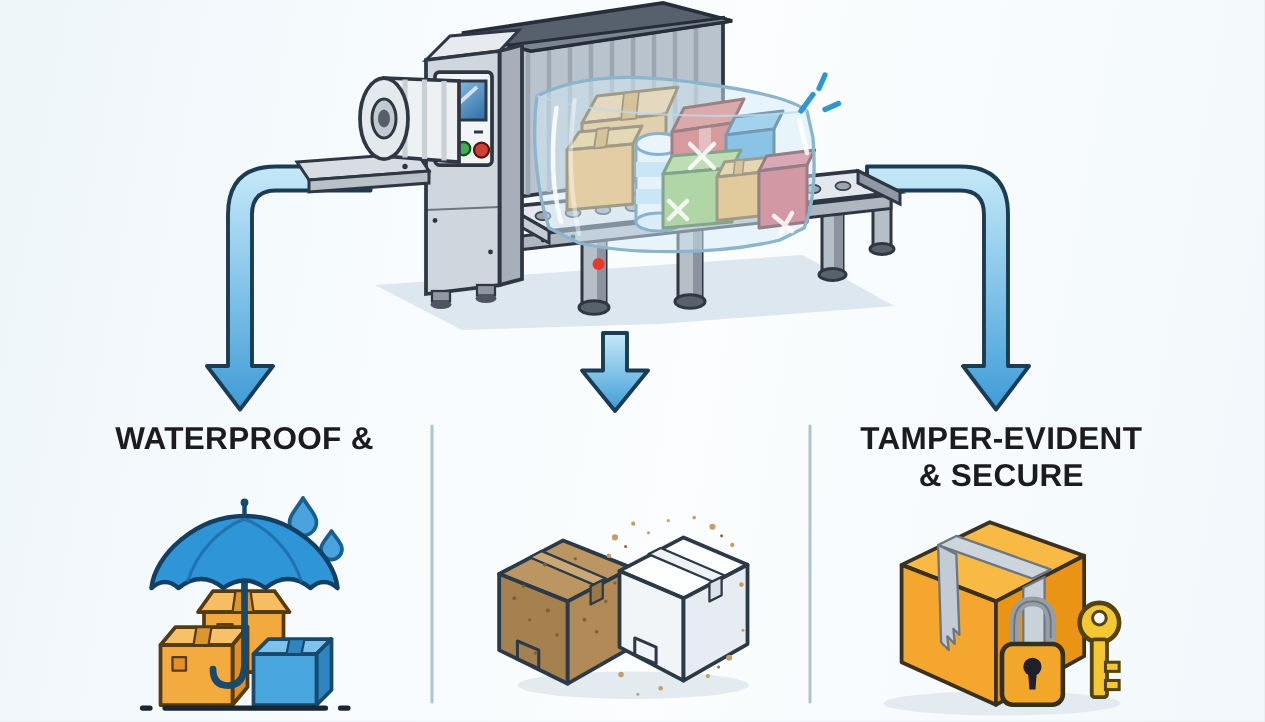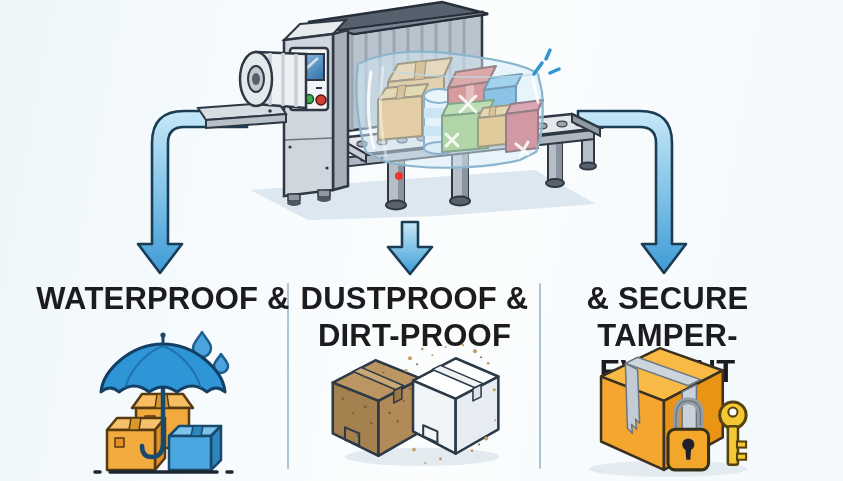--- a/index.html
+++ b/index.html
@@ -8,21 +8,21 @@
     position:relative;width:843px;height:481px;overflow:hidden;
     background:linear-gradient(100deg,#eef6fa 0%,#f7fbfd 30%,#fbfdfe 55%,#f2f8fb 100%);
   }
   .abs{position:absolute;}
   .divider{
     position:absolute;top:283px;width:2px;height:186px;
     background:#aec4d2;border-radius:1px;
   }
   .benefit-title{
     position:absolute;top:281px;text-align:center;
-    font-weight:800;font-size:31px;line-height:1.18;
+    font-weight:800;font-size:21px;line-height:1.18;
     color:#1c1c1e;letter-spacing:.2px;
   }
   .benefit-title span{display:block;}
 </style>
 </head>
 <body>
 
 <div class="canvas">
 
   <svg class="abs" style="left:0;top:0" width="843" height="300" viewBox="0 0 843 300">
@@ -244,24 +244,20 @@
       <circle cx="74" cy="5" r="2.6" fill="#174a6e"></circle>
     </g>
 
     <g stroke="#1b2633" stroke-width="3.5" stroke-linecap="round">
       <line x1="6" y1="142" x2="11" y2="142"></line>
       <line x1="21" y1="142" x2="128" y2="142"></line>
       <line x1="138" y1="142" x2="143" y2="142"></line>
     </g>
   </svg>
 
-  <div class="benefit-title" style="left:292px;width:245px">
-    <span>DUSTPROOF &amp;</span>
-    <span>DIRT-PROOF</span>
-  </div>
   <svg class="abs" style="left:322px;top:342px" width="180" height="128" viewBox="0 0 176 126">
     <ellipse cx="98" cy="113" rx="76" ry="9" fill="#e3ebf1"></ellipse>
 
     <g stroke-linejoin="round">
       <polygon points="10,40 52,18 97,36 55,58" fill="#bb9663" stroke="#2c3947" stroke-width="2.5"></polygon>
       <polygon points="10,40 55,58 55,112 10,90" fill="#a68150" stroke="#2c3947" stroke-width="2.5"></polygon>
       <polygon points="55,58 97,36 97,88 55,112" fill="#b18a58" stroke="#2c3947" stroke-width="2.5"></polygon>
       <polygon points="30,29 38,25 80,43 72,47" fill="#c9a876" stroke="#2c3947" stroke-width="1.5"></polygon>
       <polygon points="70,48 78,44 78,56 70,60" fill="#9c7747" stroke="#2c3947" stroke-width="1.5"></polygon>
       <polygon points="22,84 36,90 36,102 22,96" fill="none" stroke="#2c3947" stroke-width="2"></polygon>
@@ -308,22 +304,22 @@
         <circle cx="138" cy="3" r="1.2"></circle>
     </g>
     <g fill="#8a6b3e">
       <circle cx="93" cy="22" r="1"></circle>
         <circle cx="156" cy="15" r="1"></circle>
         <circle cx="154" cy="101" r="1"></circle>
     </g>
   </svg>
 
   <div class="benefit-title" style="left:545px;width:245px">
+    <span>TAMPER-EVIDENT</span>
     <span>&amp; SECURE</span>
-    <span>TAMPER-EVIDENT</span>
   </div>
   <svg class="abs" style="left:580px;top:336px" width="176" height="142" viewBox="0 0 172 140">
     <ellipse cx="86" cy="131" rx="78" ry="8" fill="#e3ebf1"></ellipse>
 
     <g stroke-linejoin="round">
       <polygon points="20,40 78,12 140,34 82,64" fill="#f8ba45" stroke="#3a3122" stroke-width="2.5"></polygon>
       <polygon points="20,40 82,64 82,132 20,104" fill="#f4a62e" stroke="#3a3122" stroke-width="2.5"></polygon>
       <polygon points="82,64 140,34 140,100 82,132" fill="#e99414" stroke="#3a3122" stroke-width="2.5"></polygon>
 
       <g>

